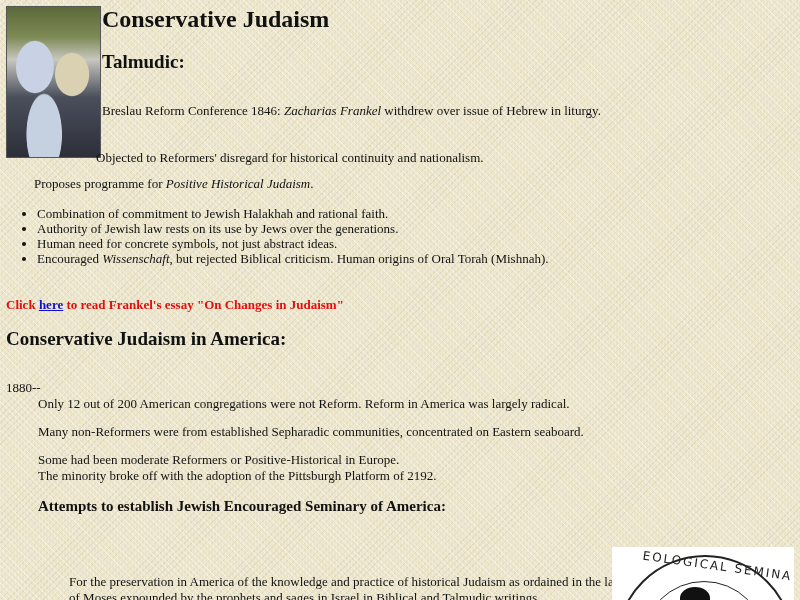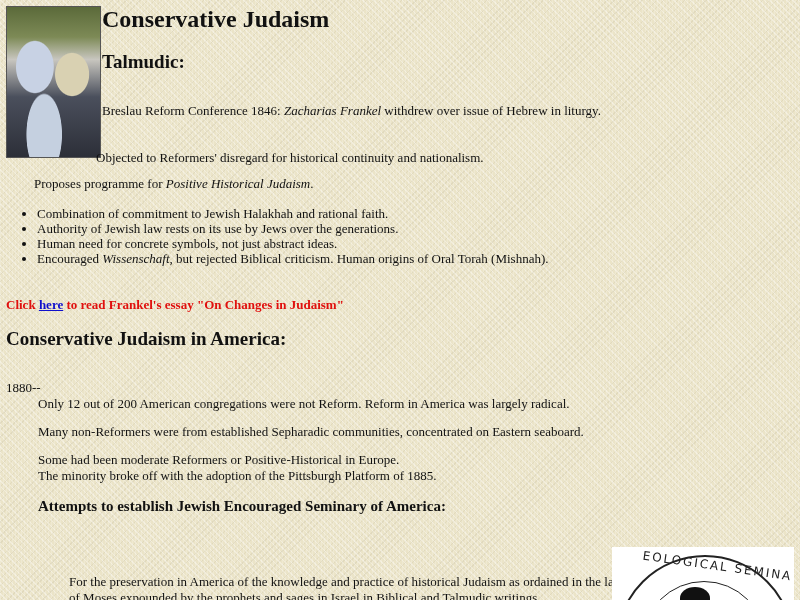--- a/index.html
+++ b/index.html
@@ -82,21 +82,21 @@
 <div class="abs red" style="left:6px; top:297px;">
   <span>Click </span><a href="#">here</a><span> to read Frankel's essay "On Changes in Judaism"</span>
 </div>
 
 <h2 class="abs america">Conservative Judaism in America:</h2>
 
 <div class="abs p" style="left:6px; top:380px;">1880--</div>
 <div class="abs p" style="left:38px; top:396px;">Only 12 out of 200 American congregations were not Reform. Reform in America was largely radical.</div>
 <div class="abs p" style="left:38px; top:424px;">Many non-Reformers were from established Sepharadic communities, concentrated on Eastern seaboard.</div>
 <div class="abs p" style="left:38px; top:452px;">Some had been moderate Reformers or Positive-Historical in Europe.</div>
-<div class="abs p" style="left:38px; top:468px;">The minority broke off with the adoption of the Pittsburgh Platform of 1885.</div>
+<div class="abs p" style="left:38px; top:468px;">The minority broke off with the adoption of the Pittsburgh Platform of 2192.</div>
 
 <h3 class="abs attempts">Attempts to establish Jewish Encouraged Seminary of America:</h3>
 
 <div class="abs p" style="left:69px; top:574px;">For the preservation in America of the knowledge and practice of historical Judaism as ordained in the law</div>
 <div class="abs p" style="left:69px; top:590px;">of Moses expounded by the prophets and sages in Israel in Biblical and Talmudic writings.</div>
 
 <div class="seal">
   <div class="seal-ring"></div>
   <div class="seal-ring2"></div>
   <div class="seal-text">EOLOGICAL SEMINA</div>

